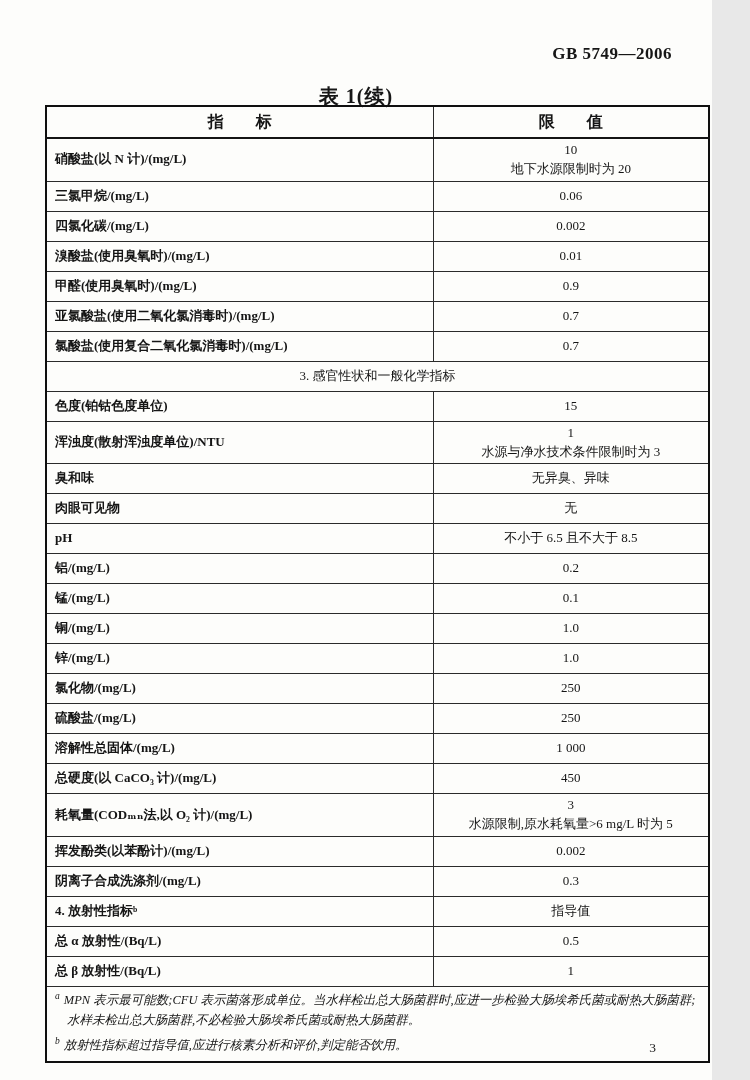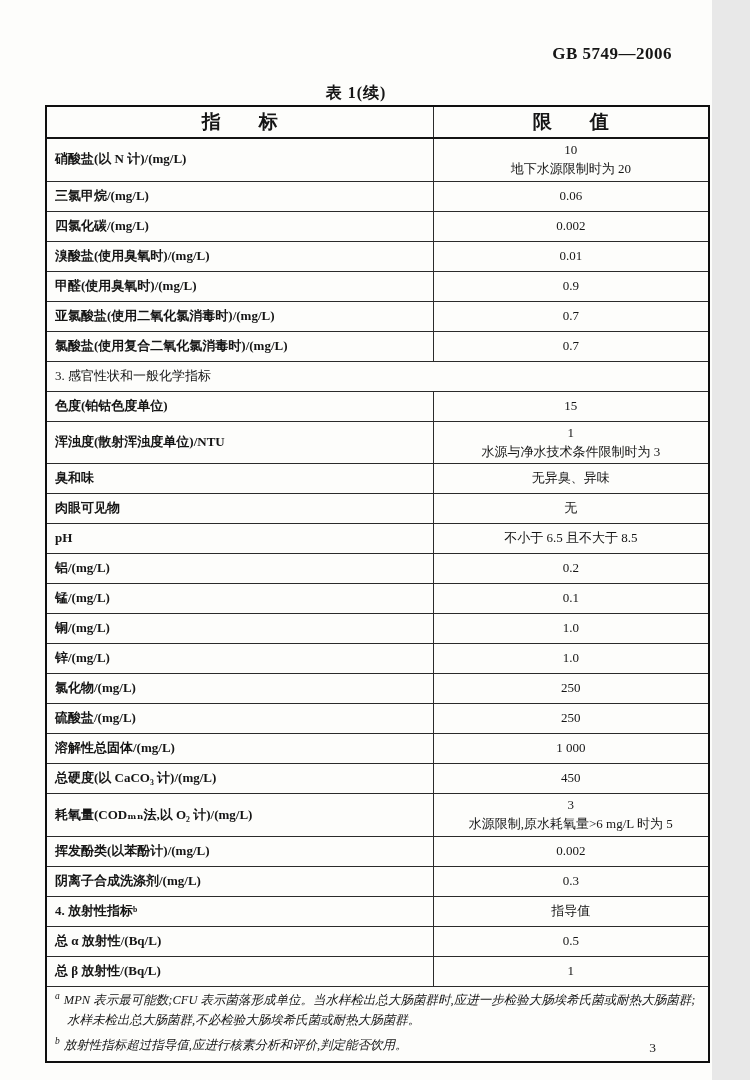--- a/index.html
+++ b/index.html
@@ -23,21 +23,21 @@
     font-size: 17px;
     font-weight: bold;
     letter-spacing: 0.5px;
   }
   .tbl-title {
     position: absolute;
     top: 83px;
     left: 0;
     width: 100%;
     text-align: center;
-    font-size: 16px;
+    font-size: 20px;
     font-weight: bold;
     letter-spacing: 1px;
   }
   table.limits {
     position: absolute;
     top: 105px;
     left: 45px;
     width: 663px;
     border-collapse: collapse;
     table-layout: fixed;
@@ -47,21 +47,21 @@
   table.limits col.c-ind   { width: 387px; }
   table.limits col.c-val   { width: 276px; }
   table.limits, table.limits th, table.limits td {
     border: 1px solid #2b2b2b;
   }
   table.limits {
     border: 2px solid #0f0f0f;
   }
   table.limits th {
     height: 26px;
-    font-size: 19px;
+    font-size: 16px;
     font-weight: bold;
     text-align: center;
     border-bottom: 2px solid #141414;
     padding: 2px 4px;
   }
   table.limits td {
     height: 25px;
     padding: 2px 8px;
     line-height: 1.45;
   }
@@ -69,21 +69,21 @@
     text-align: left;
     padding-left: 18px;
     font-weight: bold;
   }
   td.cell-label.is-section-label {
   }
   td.cell-value {
     text-align: center;
   }
   td.section-cell {
-    text-align: left;
+    text-align: center;
     padding-left: 10px;
     margin-top: 16px;
   }
   .value-note {
     display: block;
   }
   td.footnote-cell {
     padding: 7px 14px 9px 28px;
     vertical-align: top;
   }

